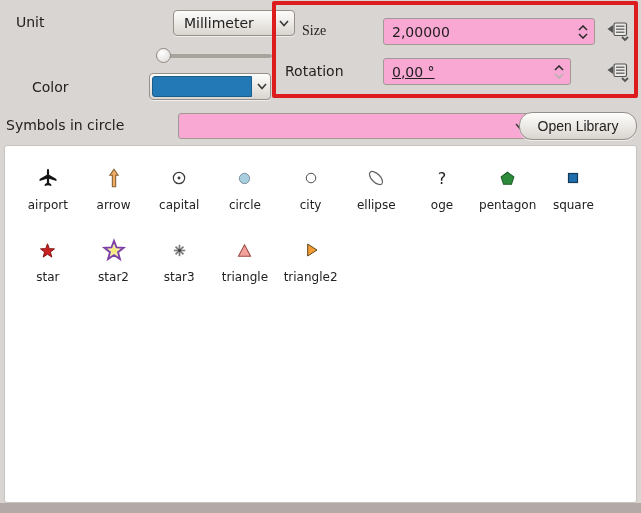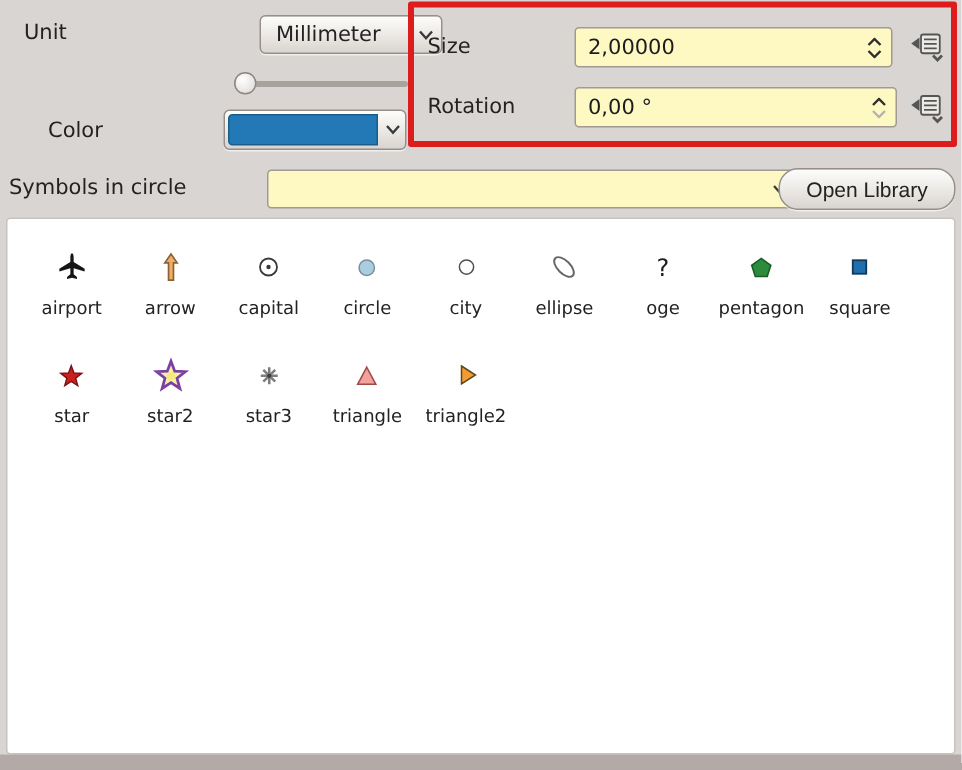--- a/index.html
+++ b/index.html
@@ -13,21 +13,21 @@
   
   .btnface {
     background:linear-gradient(#fdfdfc, #e9e6e2 60%, #d8d4d0);
     border:1px solid #97908a; border-radius:4px;
     box-shadow:0 1px 0 rgba(255,255,255,.6);
   }
   .combo { position:absolute; display:flex; align-items:center;margin-left:24px; }
   .combo .txt { flex:1; padding-left:10px; font-size:14px; color:#232221; }
   .combo .chev { width:16px; display:flex; justify-content:center; align-items:center; padding-right:4px; }
 
-  .whitefield { background:#fef9c3; border:1px solid #a19992; border-radius:3px; }
+  .whitefield { background:#f9a8d4; border:1px solid #a19992; border-radius:3px; }
 
   
   .spin { position:absolute; display:flex; align-items:center; }
   .spin .val { flex:1; padding-left:8px; font-size:14px; color:#1c1c1c; }
   .spin .arrows { display:flex; flex-direction:column; justify-content:center; gap:2px; padding-right:6px; }
 
   
   .slider { position:absolute; left:156px; top:48px; width:116px; height:16px; }
   .slider .track { position:absolute; left:0; right:0; top:6px; height:4px; background:#a9a39d; border-radius:2px; }
   .slider .handle { position:absolute; left:0; top:0; width:15px; height:15px; border-radius:50%;
@@ -80,21 +80,21 @@
     <span class="swatch"></span>
     <span class="chev">
       <svg width="10" height="7" viewBox="0 0 10 7">
           <polyline points="1,1 5,5.5 9,1" fill="none" stroke="#3a3a3a" stroke-width="1.6"></polyline>
         </svg>
     </span>
   </div>
 
   <div class="hl"></div>
 
-  <div class="lab" style="left:285px; top:23px;">Size</div>
+  <div class="lab" style="left:302px; top:23px;font-family:Liberation Serif, serif;">Size</div>
   <div class="spin whitefield" style="left:383px; top:18px; width:212px; height:27px;">
     <span class="val">2,00000</span>
     <span class="arrows">
       <svg width="10" height="6" viewBox="0 0 10 6">
           <polyline points="1,5 5,1 9,5" fill="none" stroke="#2e2e2e" stroke-width="1.6"></polyline>
         </svg>
       <svg width="10" height="6" viewBox="0 0 10 6">
           <polyline points="1,1 5,5 9,1" fill="none" stroke="#2e2e2e" stroke-width="1.6"></polyline>
         </svg>
     </span>
@@ -104,21 +104,21 @@
       <polygon points="8,5 8,13 2.5,9" fill="#555"></polygon>
       <rect x="9" y="3" width="12.5" height="12.5" rx="1.5" fill="#eceae7" stroke="#555" stroke-width="1.2"></rect>
       <line x1="11" y1="6.2" x2="19.5" y2="6.2" stroke="#555" stroke-width="1.2"></line>
       <line x1="11" y1="9.2" x2="19.5" y2="9.2" stroke="#555" stroke-width="1.2"></line>
       <line x1="11" y1="12.2" x2="19.5" y2="12.2" stroke="#555" stroke-width="1.2"></line>
       <polyline points="17,17 20,20 23,17" fill="none" stroke="#555" stroke-width="1.8"></polyline>
     </svg>
   </button>
 
   <div class="lab" style="left:285px; top:63px;">Rotation</div>
-  <div class="spin whitefield" style="left:383px; top:58px; width:215px; height:27px;">
+  <div class="spin whitefield" style="left:383px; top:58px; width:188px; height:27px;text-decoration:underline;">
     <span class="val">0,00 °</span>
     <span class="arrows">
       <svg width="10" height="6" viewBox="0 0 10 6">
           <polyline points="1,5 5,1 9,5" fill="none" stroke="#2e2e2e" stroke-width="1.6"></polyline>
         </svg>
       <svg width="10" height="6" viewBox="0 0 10 6">
           <polyline points="1,1 5,5 9,1" fill="none" stroke="#b5b2af" stroke-width="1.6"></polyline>
         </svg>
     </span>
   </div>

